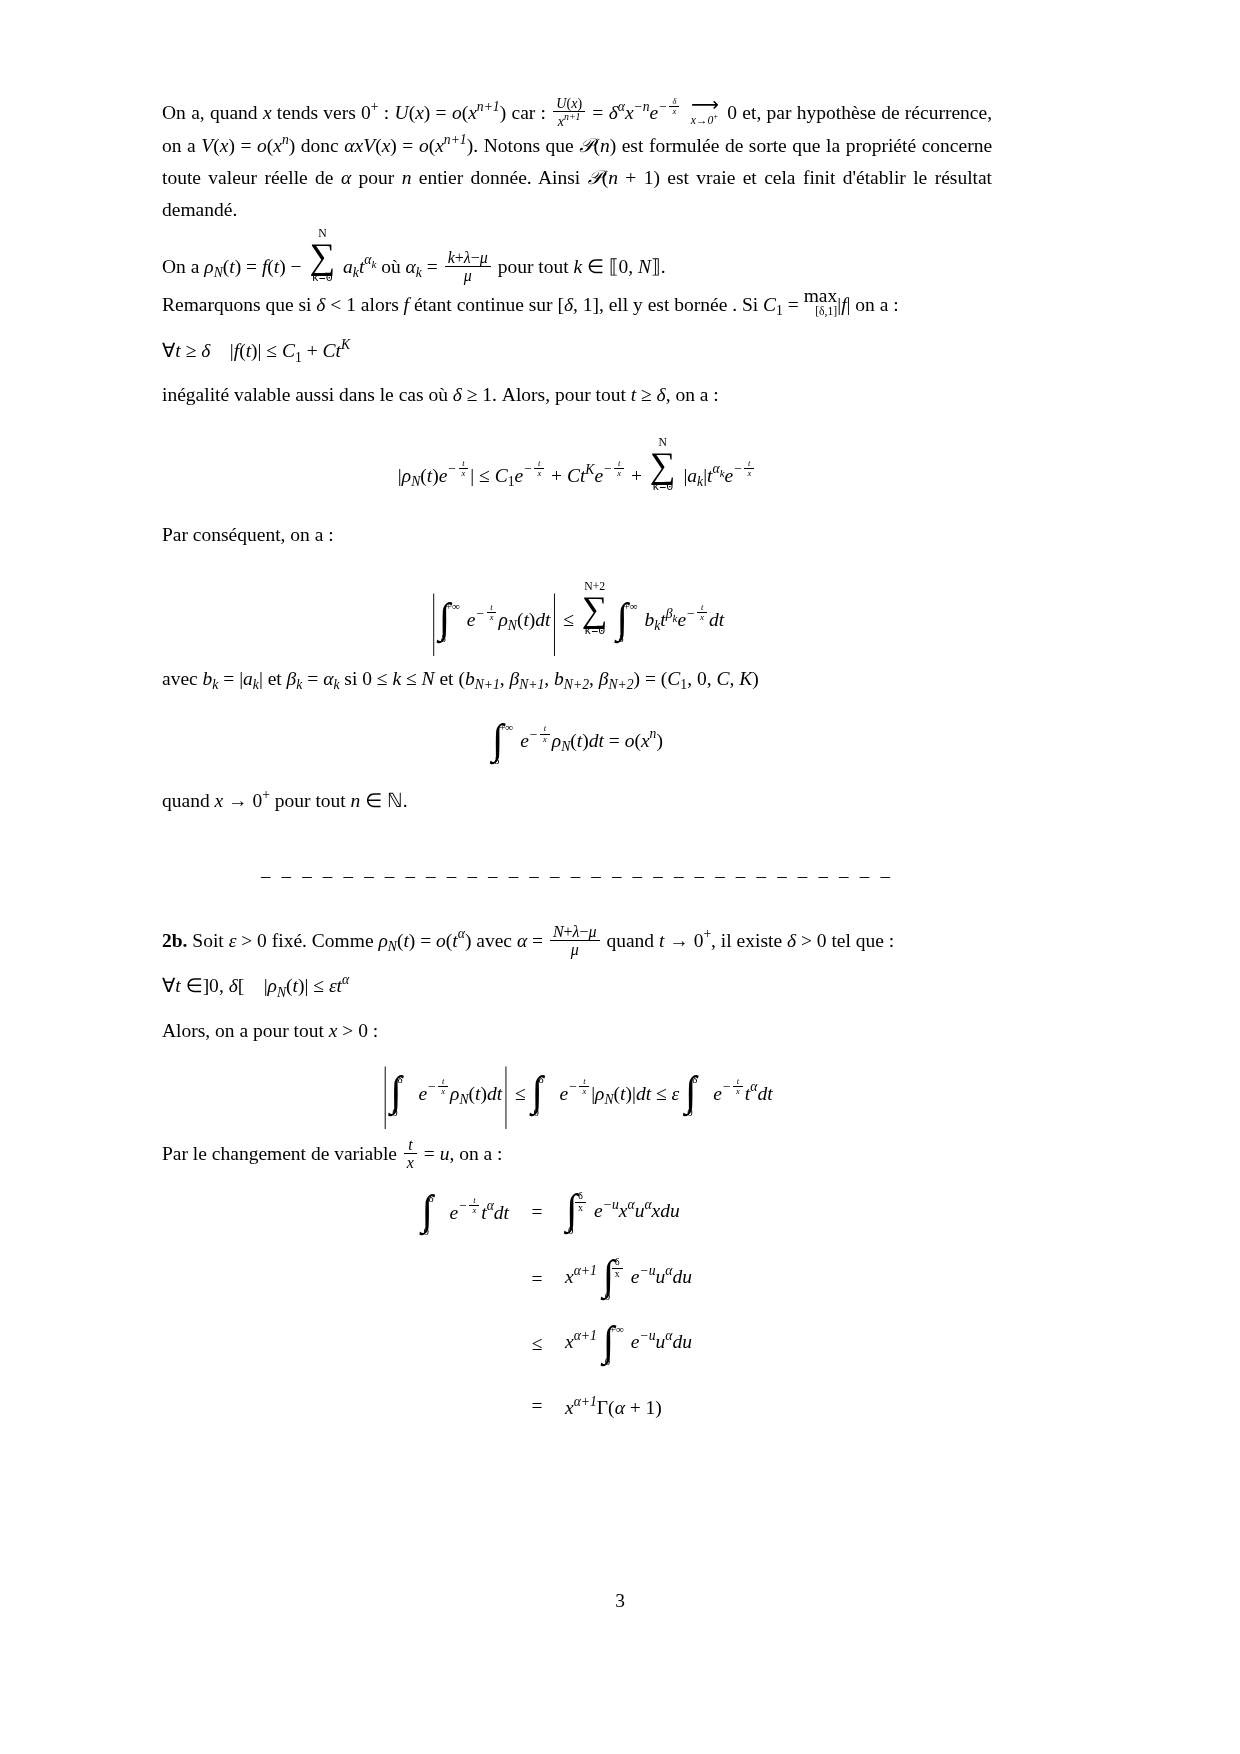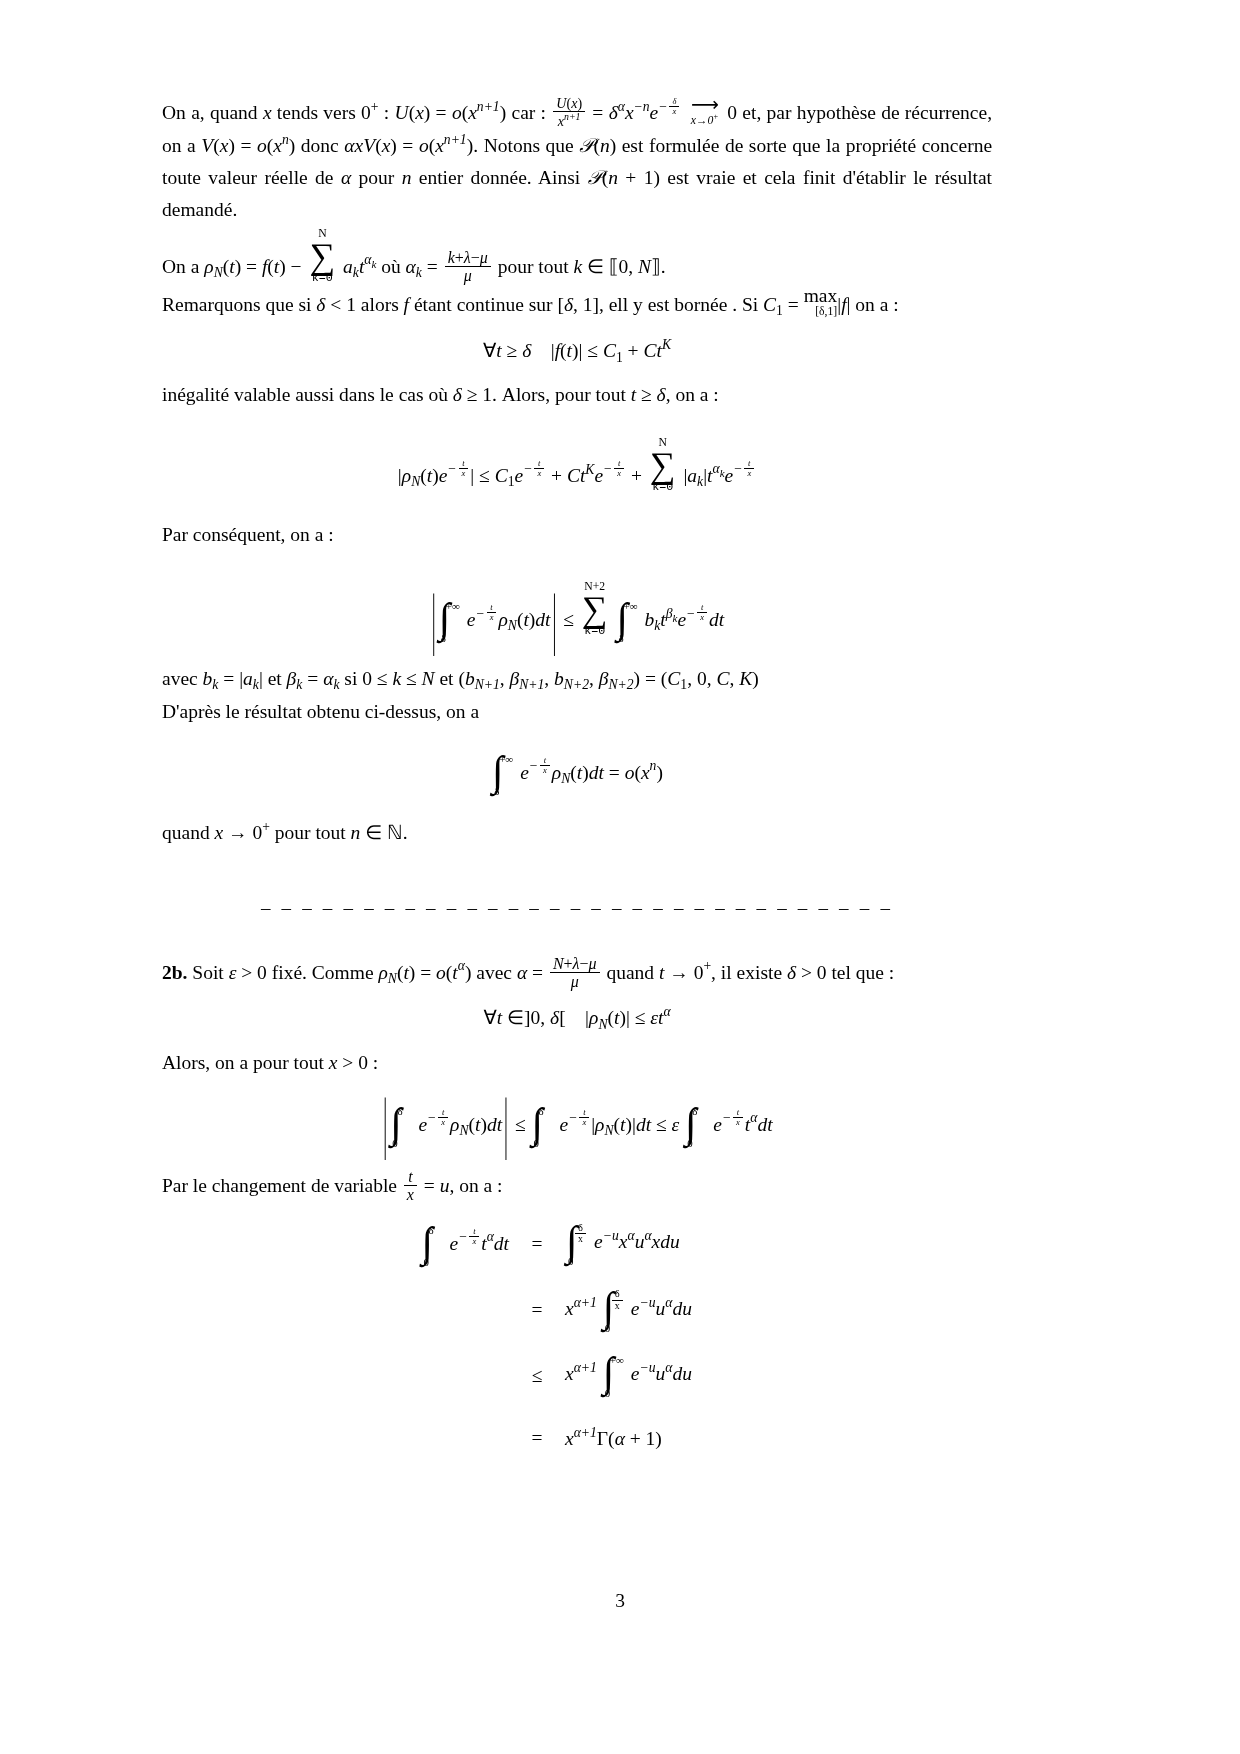--- a/index.html
+++ b/index.html
@@ -23,21 +23,20 @@
   }
   .para {
     font-size: 19.5px;
     line-height: 1.62;
     text-align: justify;
     margin: 0 0 2px 0;
   }
   .para.first { text-indent: 0; }
   .tight { margin-bottom: 0; }
   .mathline {
-    text-align: center;
     font-size: 19.5px;
     margin: 14px 0 14px 0;
   }
   .bigmath {
     text-align: center;
     font-size: 19.5px;
     margin: 26px 0 26px 0;
   }
   .heading {
     font-size: 19.5px;
@@ -220,21 +219,20 @@
   <p class="para tight">
     <span>avec</span>
     <span class="m">b</span><sub class="si">k</sub> = |<span class="m">a</span><sub class="si">k</sub>|
     <span>et</span>
     <span class="m">β</span><sub class="si">k</sub> = <span class="m">α</span><sub class="si">k</sub>
     <span>si</span>
     0 ≤ <span class="m">k</span> ≤ <span class="m">N</span>
     <span>et</span>
     (<span class="m">b</span><sub class="si">N+1</sub>, <span class="m">β</span><sub class="si">N+1</sub>, <span class="m">b</span><sub class="si">N+2</sub>, <span class="m">β</span><sub class="si">N+2</sub>) = (<span class="m">C</span><sub class="s">1</sub>, 0, <span class="m">C</span>, <span class="m">K</span>)
   </p>
-  <p class="para">D'après le résultat obtenu ci-dessus, on a</p>
 
   <div class="bigmath" style="margin-top:28px;">
     <span class="intop"><span class="isym">∫</span><span class="ilim">+∞</span><span class="ilow">δ</span></span>&nbsp;&nbsp;
     <span class="m">e</span><sup class="si">−<span class="frac small" style="font-size:0.62em;vertical-align:-0.35em"><span class="num">t</span><span class="den">x</span></span></sup><span class="m">ρ</span><sub class="si">N</sub>(<span class="m">t</span>)<span class="m">dt</span> = <span class="m">o</span>(<span class="m">x</span><sup class="si">n</sup>)
   </div>
 
   <p class="para">
     <span>quand</span>
     <span class="m">x</span> → 0<sup class="s">+</sup>
     <span>pour tout</span>

